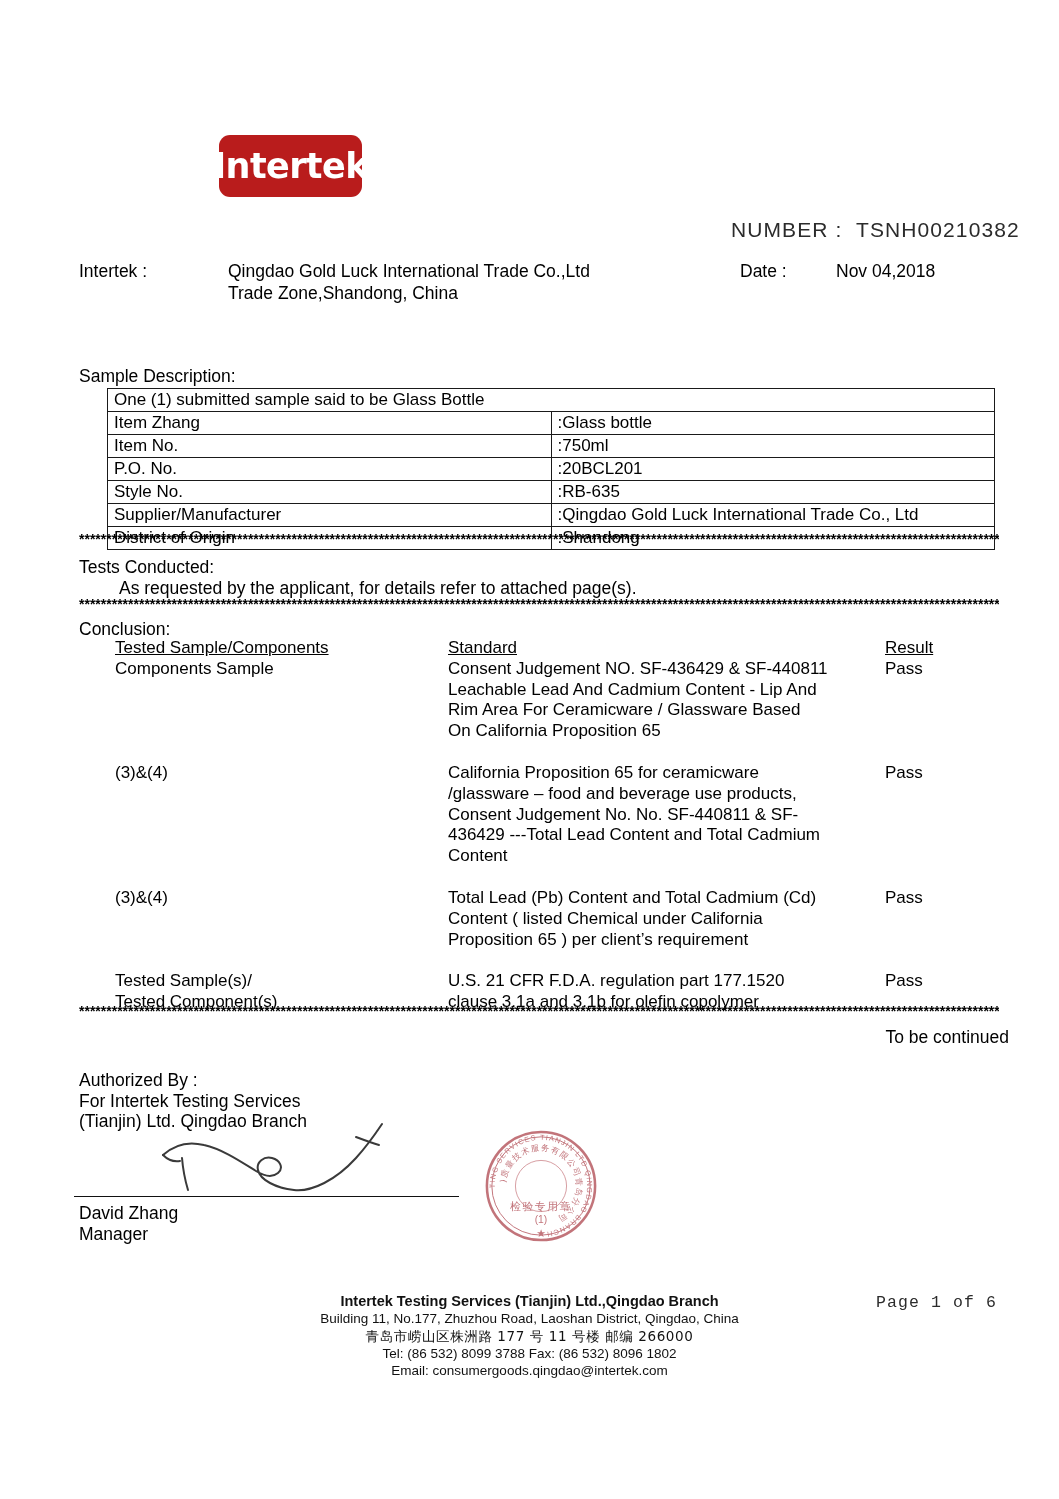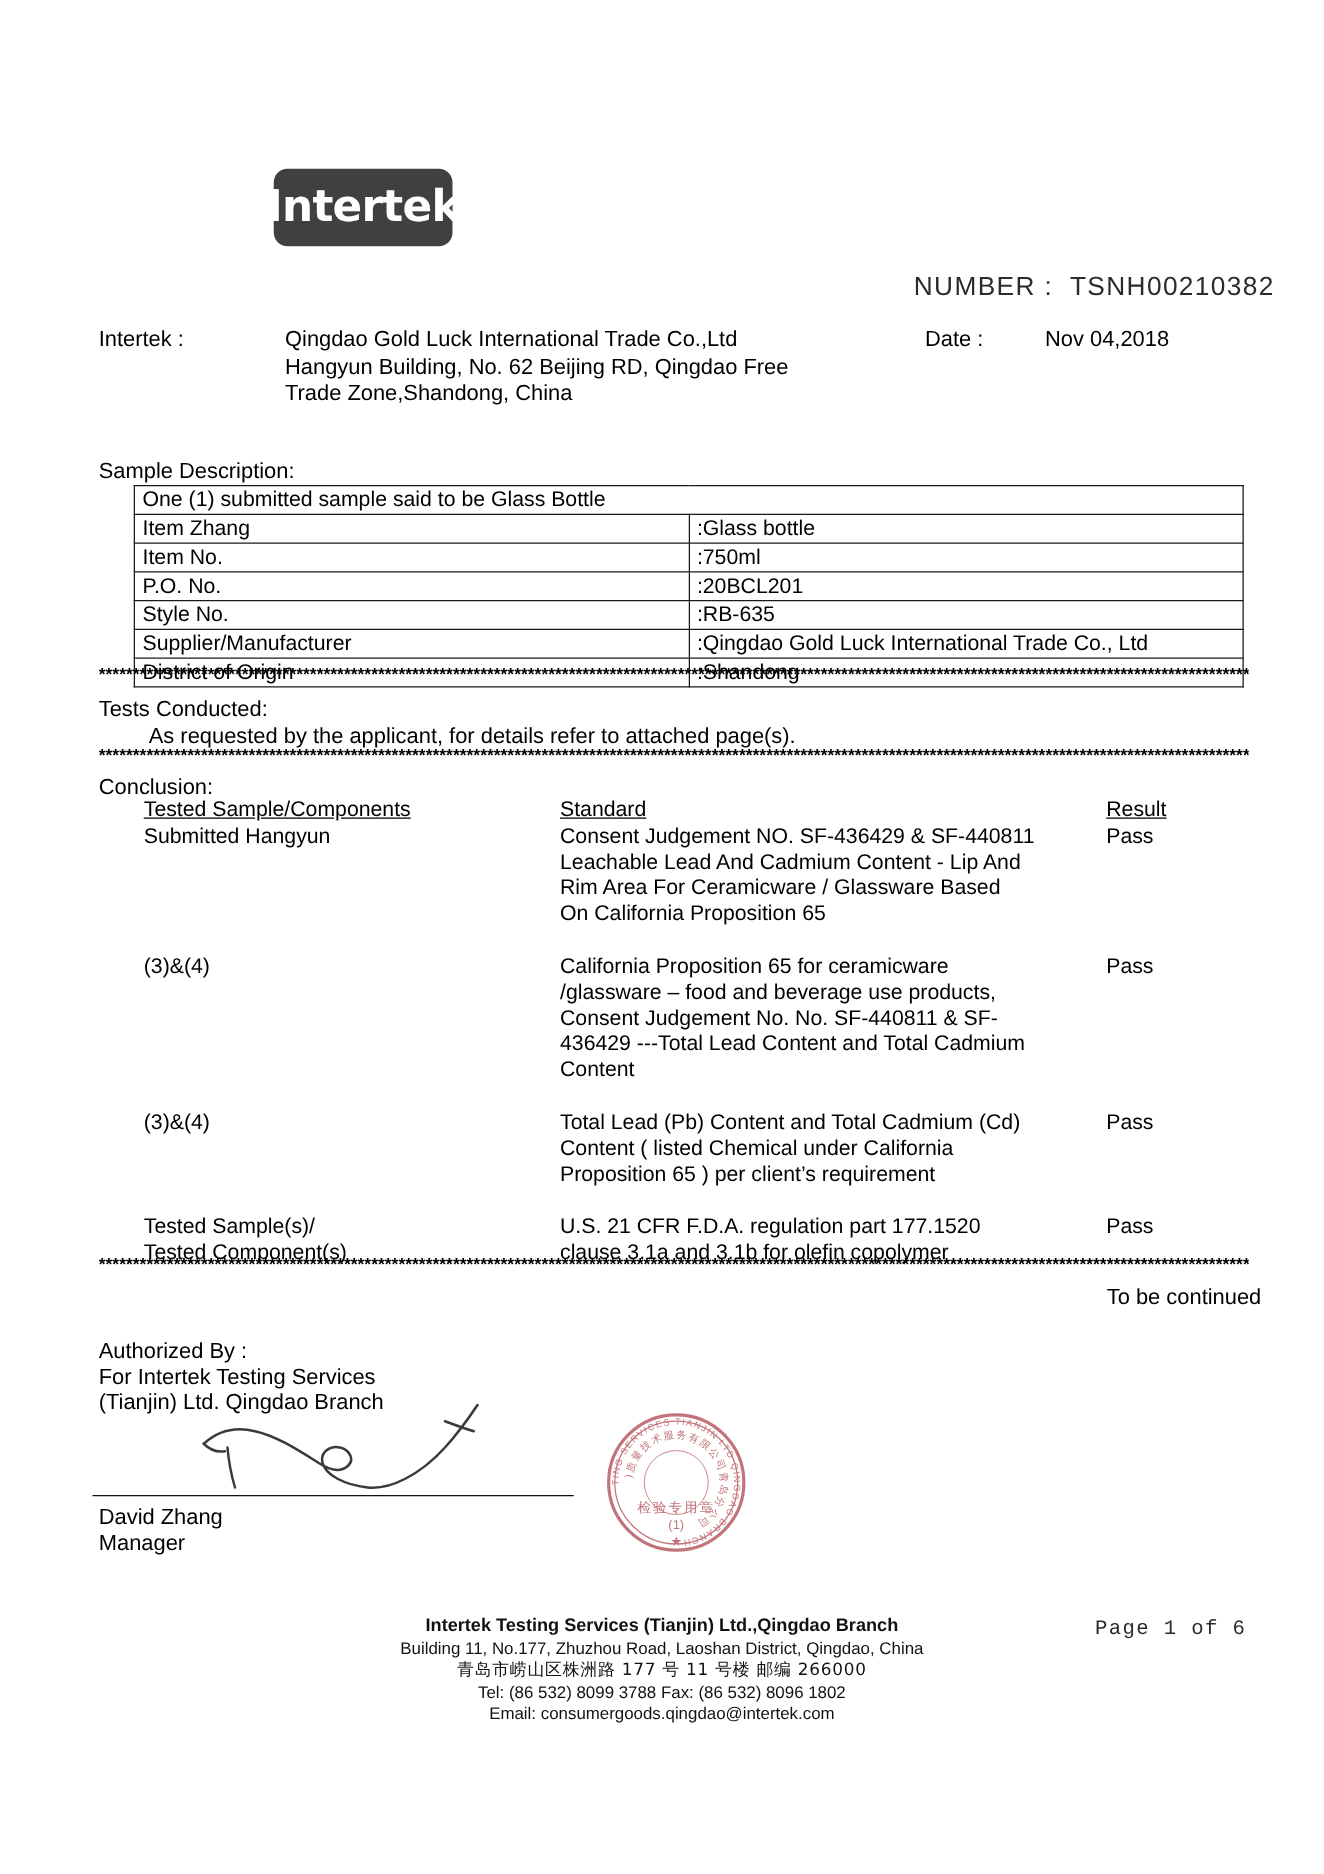--- a/index.html
+++ b/index.html
@@ -20,21 +20,21 @@
     inset: 0;
   }
 
   
   .logo-box {
     position: absolute;
     left: 219px;
     top: 135px;
     width: 143px;
     height: 62px;
-    background: #404040;
+    background: #b91c1c;
     border-radius: 11px;
     display: flex;
     align-items: center;
     justify-content: center;
   }
   .logo-text {
     color: #ffffff;
     font-family: "DejaVu Sans", sans-serif;
     font-size: 35px;
     font-weight: 700;
@@ -256,21 +256,20 @@
 
   <div class="logo-box">
     <span class="logo-text">Intertek</span>
   </div>
 
   <div class="report-number">NUMBER :  TSNH00210382</div>
 
   <div class="applicant-label">Intertek :</div>
   <div class="applicant-value">
     <div>Qingdao Gold Luck International Trade Co.,Ltd</div>
-    <div>Hangyun Building, No. 62 Beijing RD, Qingdao Free</div>
     <div>Trade Zone,Shandong, China</div>
   </div>
   <div class="date-label">Date :</div>
   <div class="date-value">Nov 04,2018</div>
 
   <div class="sample-heading">Sample Description:</div>
   <table class="sample-table">
     <tbody>
       <tr>
         <td colspan="2">One (1) submitted sample said to be Glass Bottle</td>
@@ -312,21 +311,21 @@
   <div class="conclusion-heading">Conclusion:</div>
   <div class="conc-table">
     <div class="conc-row conc-head">
       <div class="conc-c1"><span>Tested Sample/Components</span></div>
       <div class="conc-c2"><span>Standard</span></div>
       <div class="conc-c3"><span>Result</span></div>
     </div>
 
     <div class="conc-row">
       <div class="conc-c1">
-          <div>Submitted Hangyun</div>
+          <div>Components Sample</div>
         </div>
       <div class="conc-c2">
           <div>Consent Judgement NO. SF-436429 &amp; SF-440811
 Leachable Lead And Cadmium Content - Lip And
 Rim Area For Ceramicware / Glassware Based
 On California Proposition 65</div>
         </div>
       <div class="conc-c3">
           <div>Pass</div>
         </div>

